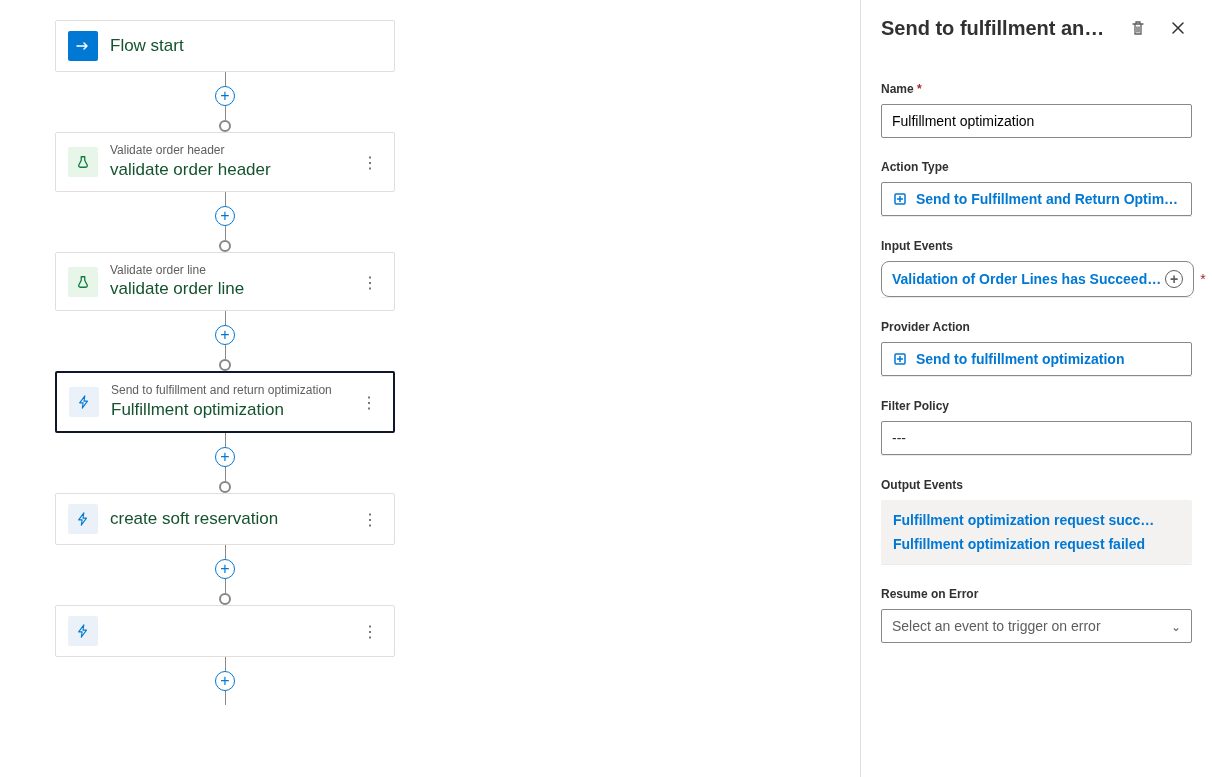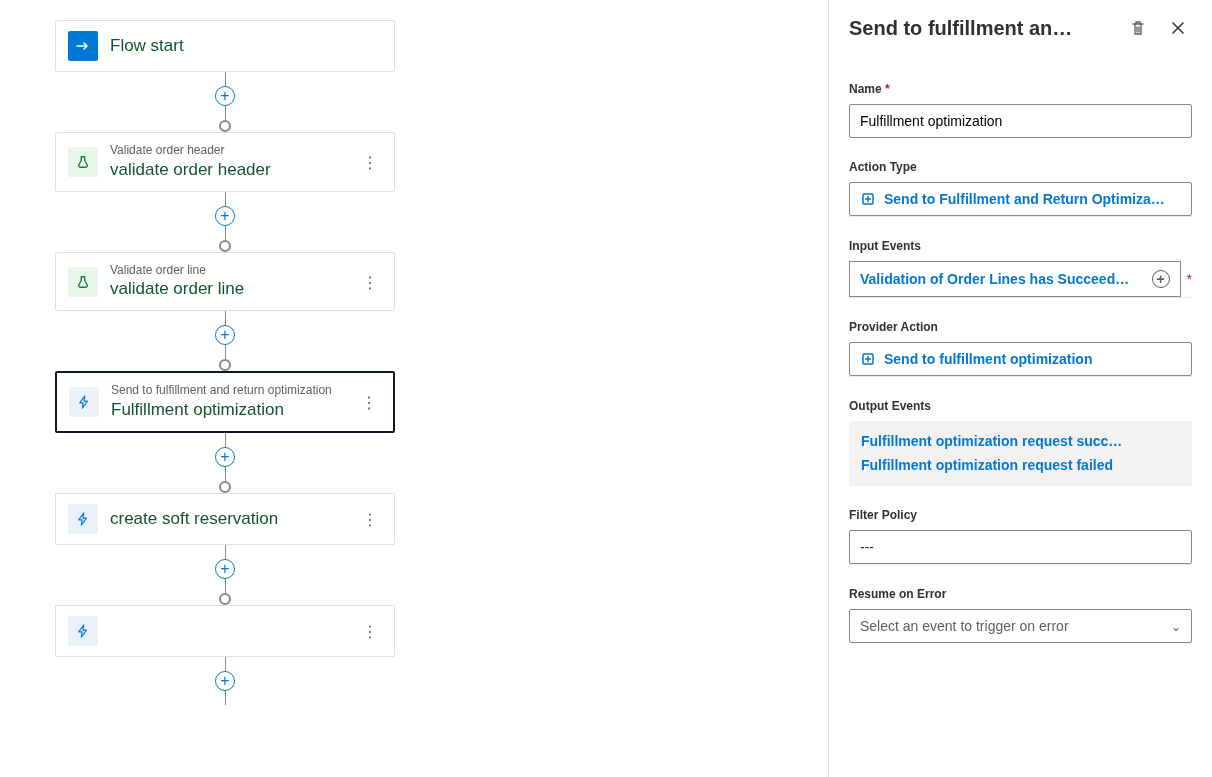--- a/index.html
+++ b/index.html
@@ -102,21 +102,21 @@
       line-height: 1;
     }
     .circ-open {
       width: 12px;
       height: 12px;
       border-radius: 50%;
       border: 2px solid #8a8886;
       background: #fff;
     }
     .panel {
-      width: 384px;
+      width: 352px;
       border-left: 1px solid #e1dfdd;
       display: flex;
       flex-direction: column;
       overflow-y: auto;
     }
     .panel-header {
       display: flex;
       align-items: center;
       justify-content: space-between;
       padding: 14px 20px 8px 20px;
@@ -187,25 +187,25 @@
     }
     .input-event-row {
       display: flex;
       align-items: center;
       gap: 6px;
     }
     .event-box {
       flex: 1;
       padding: 8px 10px;
       border: 1px solid #8a8886;
-      border-radius: 0;
+      border-radius: 8px;
       display: flex;
       align-items: center;
       justify-content: space-between;
-      gap: 20px;
+      gap: 4px;
       color: #0078d4;
       font-weight: 600;
     }
     .event-text {
       white-space: nowrap;
       overflow: hidden;
       text-overflow: ellipsis;
     }
     .plus-circle {
       width: 18px;
@@ -423,31 +423,31 @@
       <div class="action-box">
         <svg class="action-icon" viewBox="0 0 16 16">
             <rect x="3" y="3" width="10" height="10" rx="1" fill="none" stroke="#0078d4" stroke-width="1.5"></rect>
             <path d="M5 8h6M8 5v6" stroke="#0078d4" stroke-width="1.5"></path>
           </svg>
         <span class="event-text">Send to fulfillment optimization</span>
       </div>
     </div>
 
     <div class="field">
+      <label class="field-label">Filter Policy</label>
+      <div class="static-box">
+        <span>---</span>
+      </div>
+    </div>
+
+    <div class="field">
       <label class="field-label">Output Events</label>
       <div class="output-list">
         <div class="output-item">Fulfillment optimization request succ…</div>
         <div class="output-item">Fulfillment optimization request failed</div>
-      </div>
-    </div>
-
-    <div class="field">
-      <label class="field-label">Filter Policy</label>
-      <div class="static-box">
-        <span>---</span>
       </div>
     </div>
 
     <div class="field noborder">
       <label class="field-label">Resume on Error</label>
       <div class="select-box">
         <span>Select an event to trigger on error</span>
         <span class="chevron">⌄</span>
       </div>
     </div>

